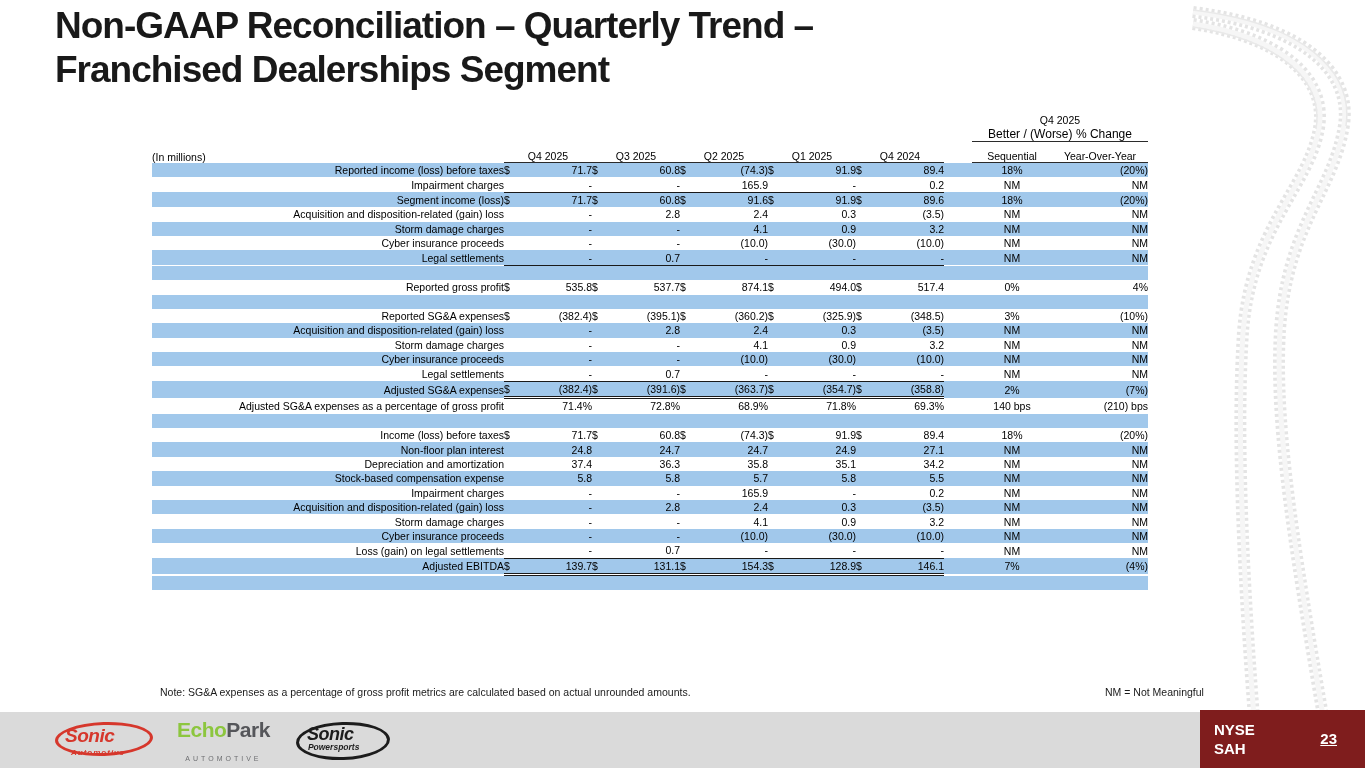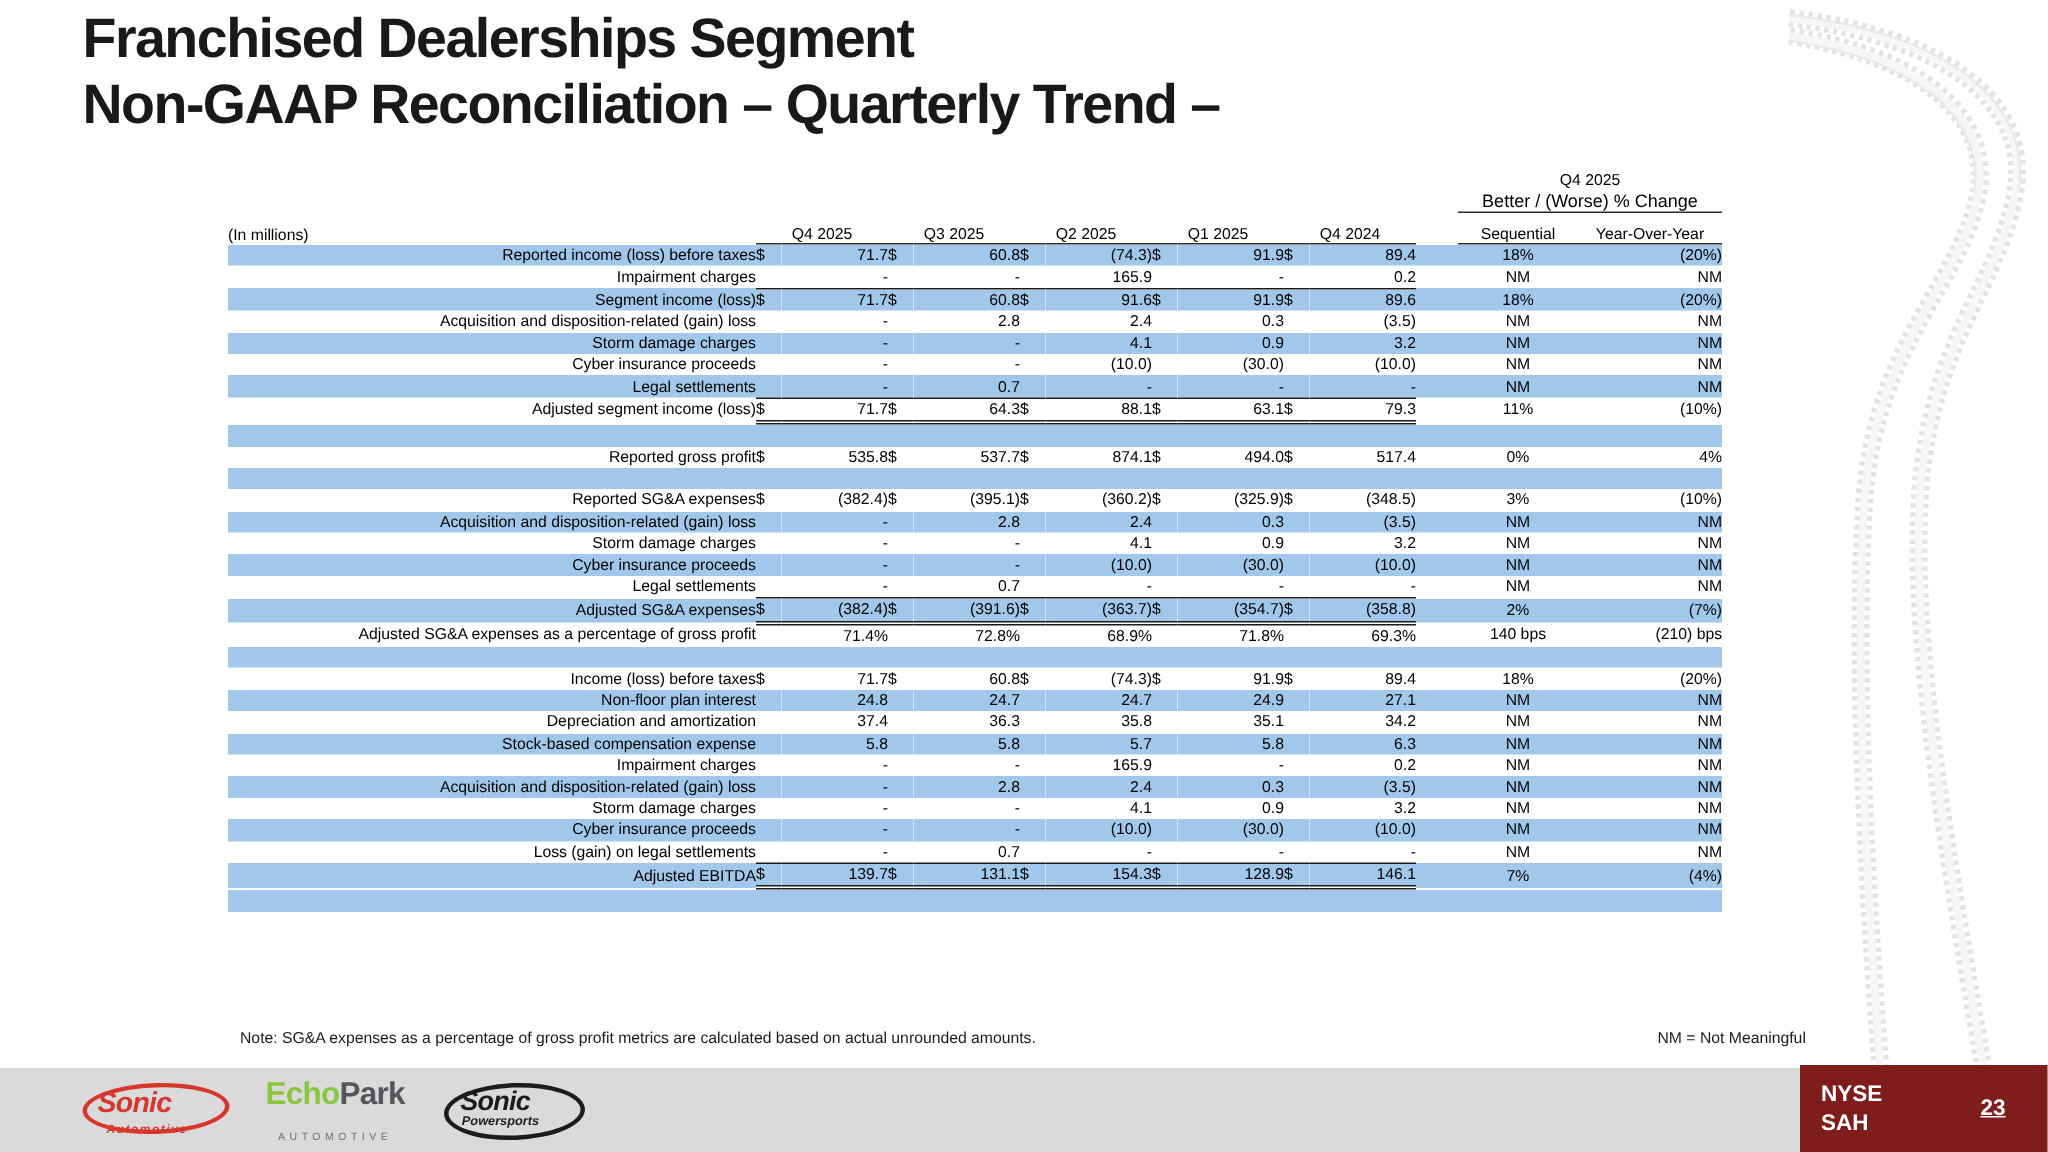--- a/index.html
+++ b/index.html
@@ -92,22 +92,22 @@
 <svg class="tracks" viewBox="0 0 1365 768" xmlns="http://www.w3.org/2000/svg">
   <path d="M 1193,12 C 1300,25 1352,70 1344,125 C 1334,190 1287,225 1280,330 C 1274,430 1296,560 1332,768" fill="none" stroke="#e4e4e4" stroke-width="12" stroke-dasharray="3 3"></path>
   <path d="M 1193,12 C 1300,25 1352,70 1344,125 C 1334,190 1287,225 1280,330 C 1274,430 1296,560 1332,768" fill="none" stroke="#f6f6f6" stroke-width="5"></path>
   <path d="M 1193,24 C 1285,38 1327,80 1319,128 C 1309,187 1251,227 1243,332 C 1237,424 1241,562 1258,768" fill="none" stroke="#e4e4e4" stroke-width="12" stroke-dasharray="3 3"></path>
   <path d="M 1193,24 C 1285,38 1327,80 1319,128 C 1309,187 1251,227 1243,332 C 1237,424 1241,562 1258,768" fill="none" stroke="#f6f6f6" stroke-width="5"></path>
   <path d="M 1193,10 C 1302,23 1354,70 1346,126" fill="none" stroke="#e9e9e9" stroke-width="1.5"></path>
   <path d="M 1193,27 C 1283,41 1324,82 1316,129" fill="none" stroke="#e9e9e9" stroke-width="1.5"></path>
 </svg>
 
 <div class="title">
+  <div>Non-GAAP Reconciliation – Quarterly Trend –</div>
   <div>Franchised Dealerships Segment</div>
-  <div>Non-GAAP Reconciliation – Quarterly Trend –</div>
 </div>
 
 <div class="tablewrap">
   <table class="fin">
     <colgroup>
       <col style="width:352px">
       <col style="width:17px">
         <col style="width:71px">
       <col style="width:17px">
         <col style="width:71px">
@@ -248,36 +248,20 @@
           <td class="dol u-single"></td>
           <td class="val u-single">-</td>
           <td class="dol u-single"></td>
           <td class="val u-single">-</td>
           <td class="dol u-single"></td>
           <td class="val u-single">-</td>
           <td class="gapc"></td>
           <td class="seqc">NM</td>
           <td class="yoyc">NM</td>
         </tr>
-        <tr class="white">
-          <td class="lbl ind2">Adjusted segment income (loss)</td>
-          <td class="dol u-double">$</td>
-          <td class="val u-double">71.7</td>
-          <td class="dol u-double">$</td>
-          <td class="val u-double">64.3</td>
-          <td class="dol u-double">$</td>
-          <td class="val u-double">88.1</td>
-          <td class="dol u-double">$</td>
-          <td class="val u-double">63.1</td>
-          <td class="dol u-double">$</td>
-          <td class="val u-double">79.3</td>
-          <td class="gapc"></td>
-          <td class="seqc">11%</td>
-          <td class="yoyc">(10%)</td>
-        </tr>
         <tr class="blue">
           <td class="sp" colspan="14"></td>
         </tr>
         <tr class="white">
           <td class="lbl ind1">Reported gross profit</td>
           <td class="dol">$</td>
           <td class="val">535.8</td>
           <td class="dol">$</td>
           <td class="val">537.7</td>
           <td class="dol">$</td>
@@ -460,21 +444,21 @@
           <td class="lbl ind2">Stock-based compensation expense</td>
           <td class="dol"></td>
           <td class="val">5.8</td>
           <td class="dol"></td>
           <td class="val">5.8</td>
           <td class="dol"></td>
           <td class="val">5.7</td>
           <td class="dol"></td>
           <td class="val">5.8</td>
           <td class="dol"></td>
-          <td class="val">6.3</td>
+          <td class="val">5.5</td>
           <td class="gapc"></td>
           <td class="seqc">NM</td>
           <td class="yoyc">NM</td>
         </tr>
         <tr class="white">
           <td class="lbl ind2">Impairment charges</td>
           <td class="dol"></td>
           <td class="val">-</td>
           <td class="dol"></td>
           <td class="val">-</td>

